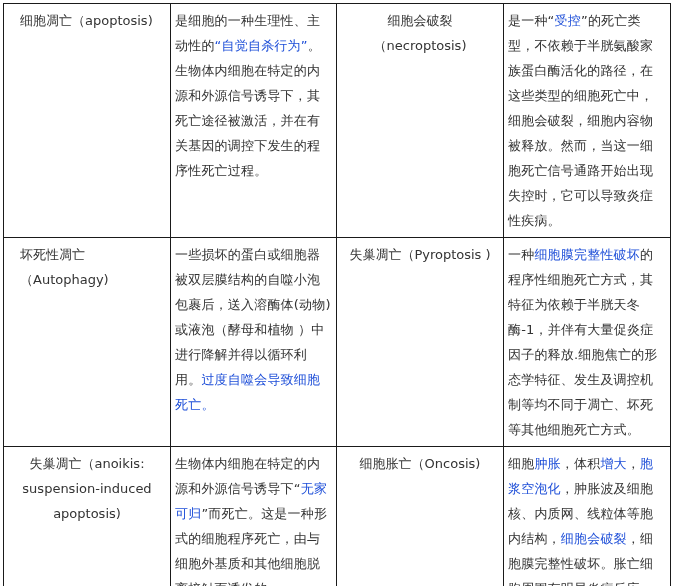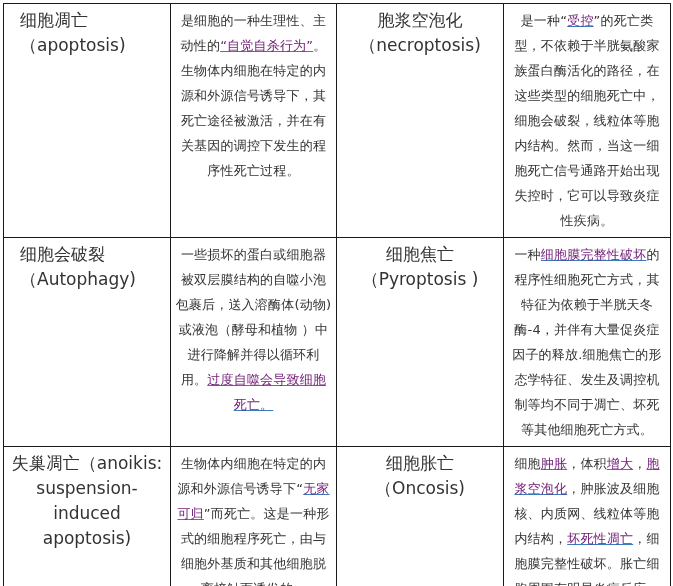--- a/index.html
+++ b/index.html
@@ -1,54 +1,54 @@
 <!DOCTYPE html>
 <html><head>
   <meta charset="utf-8">
   <style>
     html, body { margin: 0; padding: 0; background: #ffffff; }
     body { width: 673px; height: 586px; position: relative; overflow: hidden;
            font-family: "DejaVu Sans", "Liberation Sans", sans-serif; color: #333333; }
     table { position: absolute; left: 3px; top: 3px; border-collapse: collapse; table-layout: fixed; width: 667px; }
     td, th { border: 1.5px solid #1a1a1a; vertical-align: top; padding: 0; }
     th { height: 27px; font-size: 13.5px; font-weight: bold; color: #222; text-align: center; vertical-align: middle; }
-    .name { font-size: 17px; line-height: 25px; padding: 4px 6px 0 6px; text-align: center; }
+    .name { font-size: 13px; line-height: 25px; padding: 4px 6px 0 6px; text-align: center; }
     .name.left { text-align: left; padding-left: 16px; }
-    .desc { font-size: 13px; line-height: 25px; padding: 4px 4px 4px 4px; text-align: center; letter-spacing: 0.2px; margin-left: 43px; }
-    .link { color: #701a75; text-decoration: underline; text-decoration-color: #3a7bbf; }
+    .desc { font-size: 13px; line-height: 25px; padding: 4px 4px 4px 4px; text-align: left; letter-spacing: 0.2px; margin-left: 43px; }
+    .link { color: #1d4ed8; text-decoration-color: #3a7bbf; }
     tr.r1 td { height: 196px; }
     tr.r2 td { height: 196px; }
     tr.r3 td { height: 147px; }
   </style>
 </head>
 <body>
 
 <table>
   <colgroup>
     <col style="width:167px">
       <col style="width:166px">
       <col style="width:167px">
       <col style="width:167px">
   </colgroup>
   <tbody>
 
   <tr class="r1">
     <td class="name left">细胞凋亡（apoptosis)</td>
     <td class="desc"><span>是细胞的一种生理性、主动性的</span><span class="link">“自觉自杀行为”</span><span>。生物体内细胞在特定的内源和外源信号诱导下，其死亡途径被激活，并在有关基因的调控下发生的程序性死亡过程。</span></td>
-    <td class="name">胞浆空泡化（necroptosis)</td>
-    <td class="desc"><span>是一种“</span><span class="link">受控</span><span>”的死亡类型，不依赖于半胱氨酸家族蛋白酶活化的路径，在这些类型的细胞死亡中，细胞会破裂，线粒体等胞内结构。然而，当这一细胞死亡信号通路开始出现失控时，它可以导致炎症性疾病。</span></td>
+    <td class="name">细胞会破裂（necroptosis)</td>
+    <td class="desc"><span>是一种“</span><span class="link">受控</span><span>”的死亡类型，不依赖于半胱氨酸家族蛋白酶活化的路径，在这些类型的细胞死亡中，细胞会破裂，细胞内容物被释放。然而，当这一细胞死亡信号通路开始出现失控时，它可以导致炎症性疾病。</span></td>
   </tr>
 
   <tr class="r2">
-    <td class="name left">细胞会破裂（Autophagy)</td>
+    <td class="name left">坏死性凋亡（Autophagy)</td>
     <td class="desc"><span>一些损坏的蛋白或细胞器被双层膜结构的自噬小泡包裹后，送入溶酶体(动物)或液泡（酵母和植物 ）中进行降解并得以循环利用。</span><span class="link">过度自噬会导致细胞死亡。</span></td>
-    <td class="name">细胞焦亡（Pyroptosis )</td>
-    <td class="desc"><span>一种</span><span class="link">细胞膜完整性破坏</span><span>的程序性细胞死亡方式，其特征为依赖于半胱天冬酶-4，并伴有大量促炎症因子的释放.细胞焦亡的形态学特征、发生及调控机制等均不同于凋亡、坏死等其他细胞死亡方式。</span></td>
+    <td class="name">失巢凋亡（Pyroptosis )</td>
+    <td class="desc"><span>一种</span><span class="link">细胞膜完整性破坏</span><span>的程序性细胞死亡方式，其特征为依赖于半胱天冬酶-1，并伴有大量促炎症因子的释放.细胞焦亡的形态学特征、发生及调控机制等均不同于凋亡、坏死等其他细胞死亡方式。</span></td>
   </tr>
 
   <tr class="r3">
     <td class="name">失巢凋亡（anoikis: suspension-induced apoptosis)</td>
     <td class="desc"><span>生物体内细胞在特定的内源和外源信号诱导下“</span><span class="link">无家可归</span><span>”而死亡。这是一种形式的细胞程序死亡，由与细胞外基质和其他细胞脱离接触而诱发的。</span></td>
     <td class="name">细胞胀亡（Oncosis)</td>
-    <td class="desc"><span>细胞</span><span class="link">肿胀</span><span>，体积</span><span class="link">增大</span><span>，</span><span class="link">胞浆空泡化</span><span>，肿胀波及细胞核、内质网、线粒体等胞内结构，</span><span class="link">坏死性凋亡</span><span>，细胞膜完整性破坏。胀亡细胞周围有明显炎症反应。</span></td>
+    <td class="desc"><span>细胞</span><span class="link">肿胀</span><span>，体积</span><span class="link">增大</span><span>，</span><span class="link">胞浆空泡化</span><span>，肿胀波及细胞核、内质网、线粒体等胞内结构，</span><span class="link">细胞会破裂</span><span>，细胞膜完整性破坏。胀亡细胞周围有明显炎症反应。</span></td>
   </tr>
 </tbody>
   </table>
 
 </body></html>

